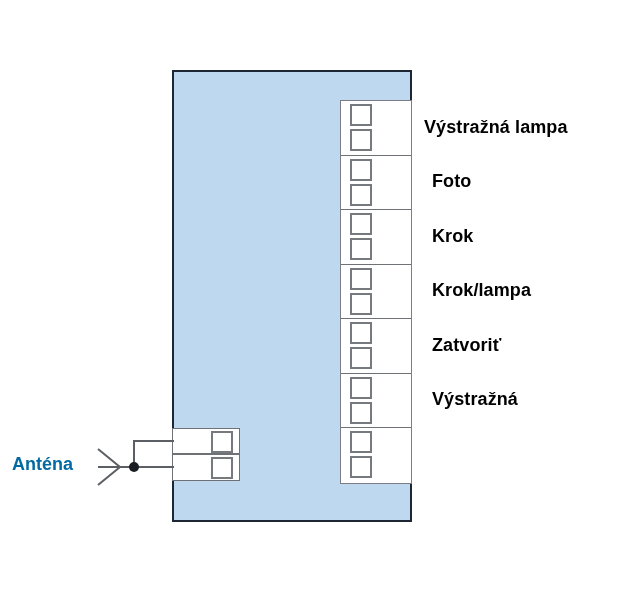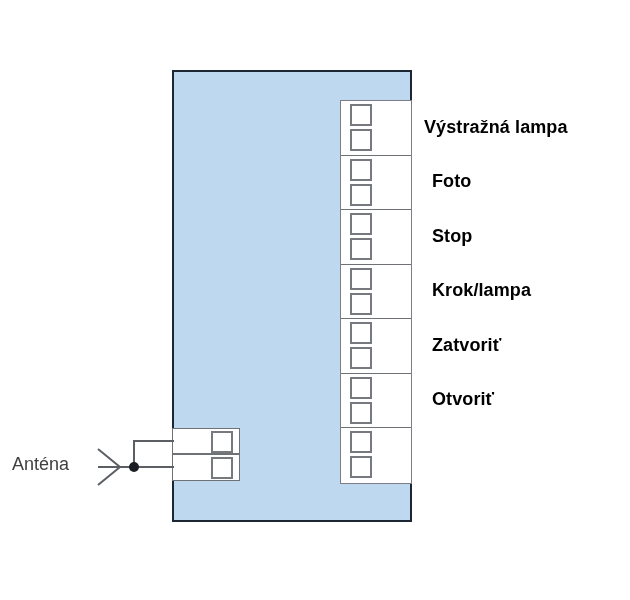--- a/index.html
+++ b/index.html
@@ -163,22 +163,22 @@
     width: 26px;
     height: 40px;
   }
 
   
   .antenna-label {
     position: absolute;
     left: 12px;
     top: 454px;
     font-size: 18px;
-    font-weight: normal;
-    color: #404040;
+    font-weight: bold;
+    color: #0369a1;
     white-space: nowrap;
   }
 </style>
 </head>
 <body>
 
 <div id="diagram">
 
   <div class="control-unit"></div>
 
@@ -217,24 +217,24 @@
     <div class="terminal-group">
       <div class="terminal-square top"></div>
       <div class="terminal-square bottom"></div>
     </div>
 
   </div>
 
   <div class="label-column">
     <div class="terminal-label">Výstražná lampa</div>
     <div class="terminal-label indented">Foto</div>
-    <div class="terminal-label indented">Stop</div>
+    <div class="terminal-label indented">Krok</div>
     <div class="terminal-label indented">Krok/lampa</div>
     <div class="terminal-label indented">Zatvoriť</div>
-    <div class="terminal-label indented">Otvoriť</div>
+    <div class="terminal-label indented">Výstražná</div>
   </div>
 
   <div class="antenna-block">
     <div class="antenna-row first">
       <div class="antenna-square"></div>
     </div>
     <div class="antenna-row">
       <div class="antenna-square"></div>
     </div>
   </div>

